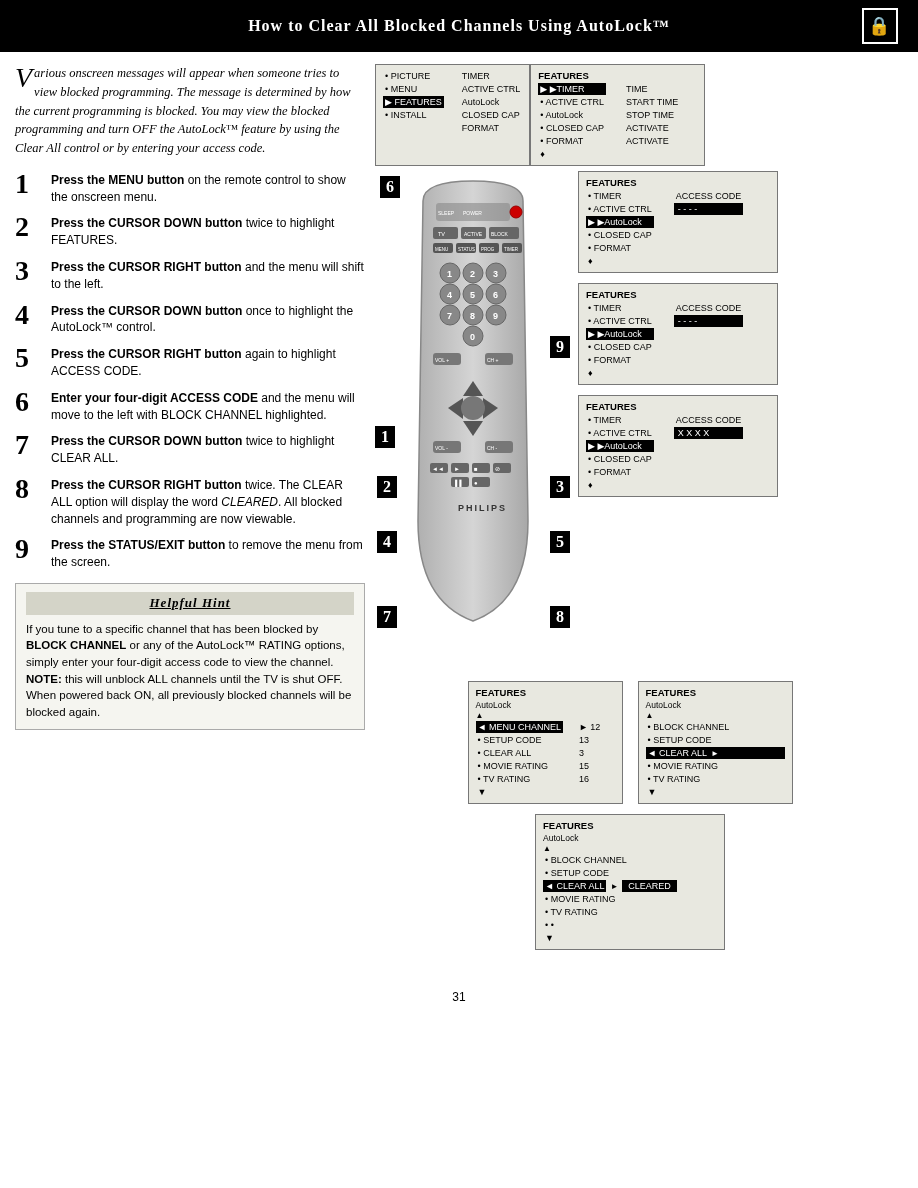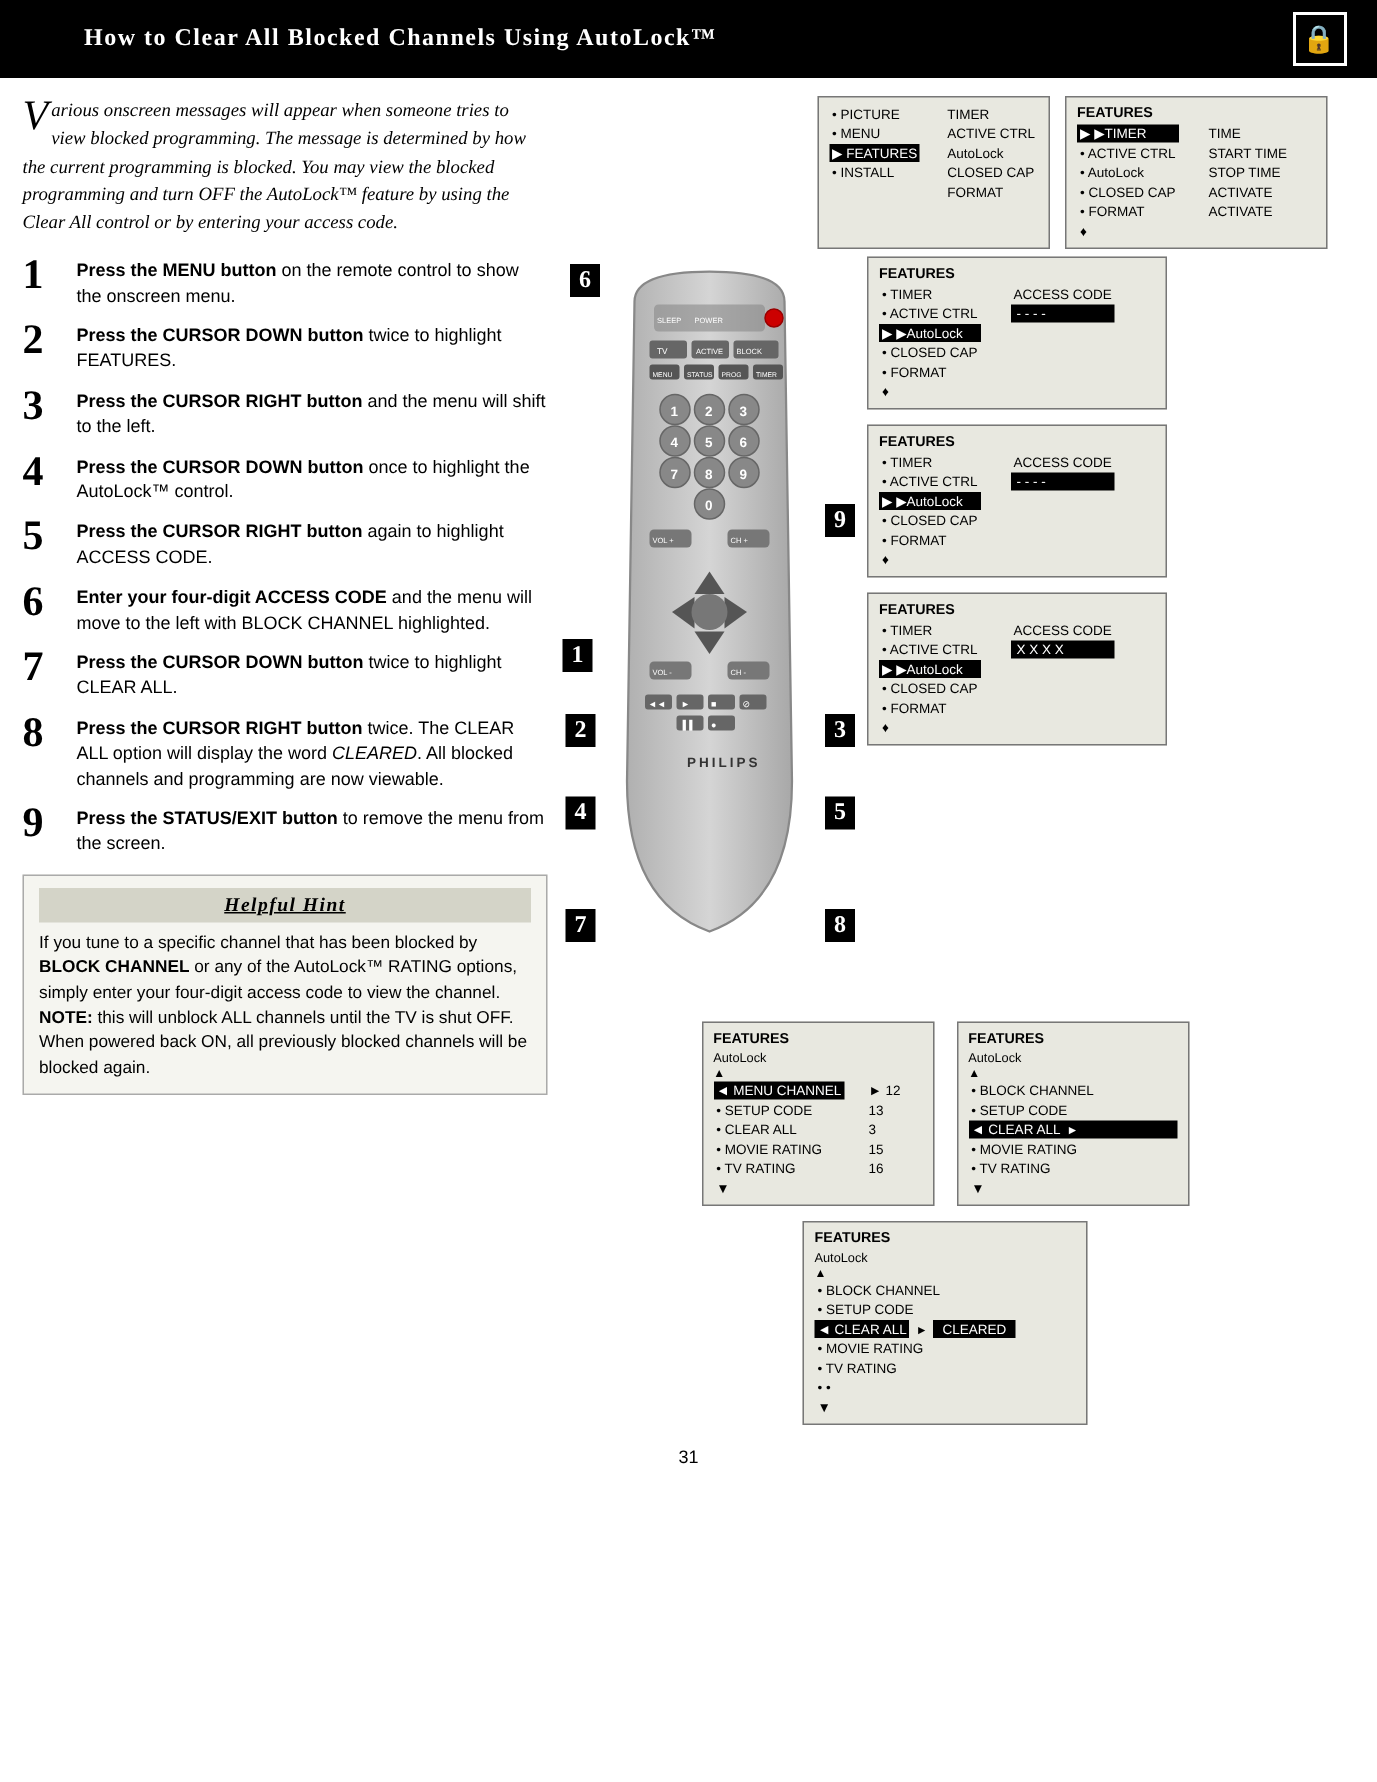--- a/index.html
+++ b/index.html
@@ -20,21 +20,21 @@
       padding: 8px 20px;
       font-size: 15px;
       font-weight: bold;
       letter-spacing: 0.5px;
       display: flex;
       align-items: center;
       justify-content: space-between;
     }
     .page-header .header-title {
       flex: 1;
-      text-align: left;
+      text-align: center;
       font-family: 'Times New Roman', serif;
       font-size: 16px;
       font-weight: bold;
       text-transform: none;
       letter-spacing: 1px;
     }
     .header-icon {
       width: 36px;
       height: 36px;
       border: 2px solid #fff;
@@ -124,21 +124,21 @@
       text-decoration: underline;
     }
     .hint-note {
       font-weight: bold;
     }
 
     
     .page-number {
       text-align: center;
       font-size: 12px;
-      margin-top: 2px;
+      margin-top: 28px;
       padding-bottom: 10px;
     }
     .remote-badge {
       position: absolute;
       background: #000;
       color: #fff;
       font-family: 'Times New Roman', serif;
       font-size: 14px;
       font-weight: bold;
       width: 18px;
@@ -147,22 +147,21 @@
       align-items: center;
       justify-content: center;
     }
 
     .full-right {
       width: 510px;
     }
 
     .top-two-screens {
       display: flex;
-      gap: 10px;
-      justify-content: flex-end;
+      justify-content: flex-start;
       margin-bottom: 5px;
     }
 
     .mid-section {
       display: flex;
       gap: 8px;
       align-items: flex-start;
     }
 
     .mid-remote {

